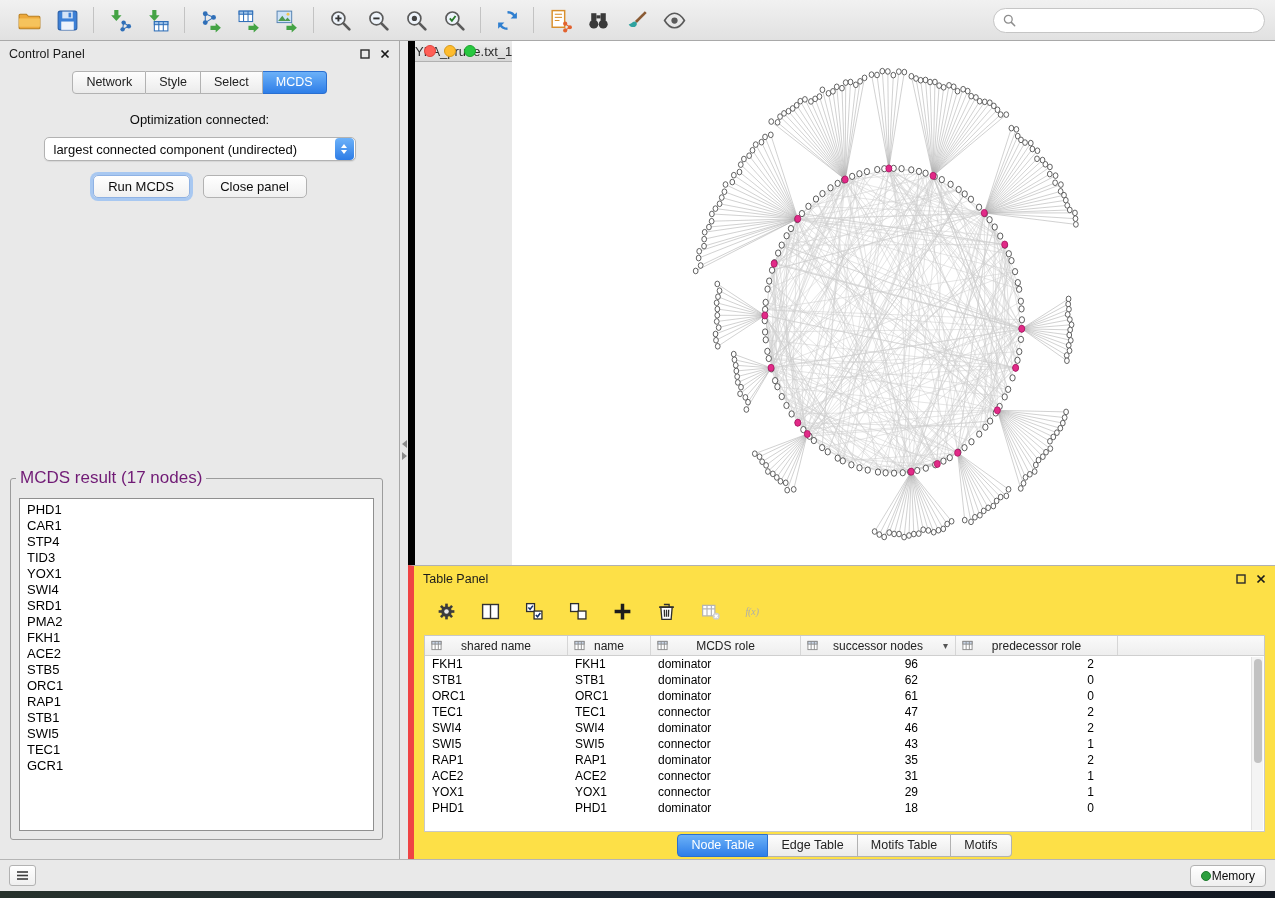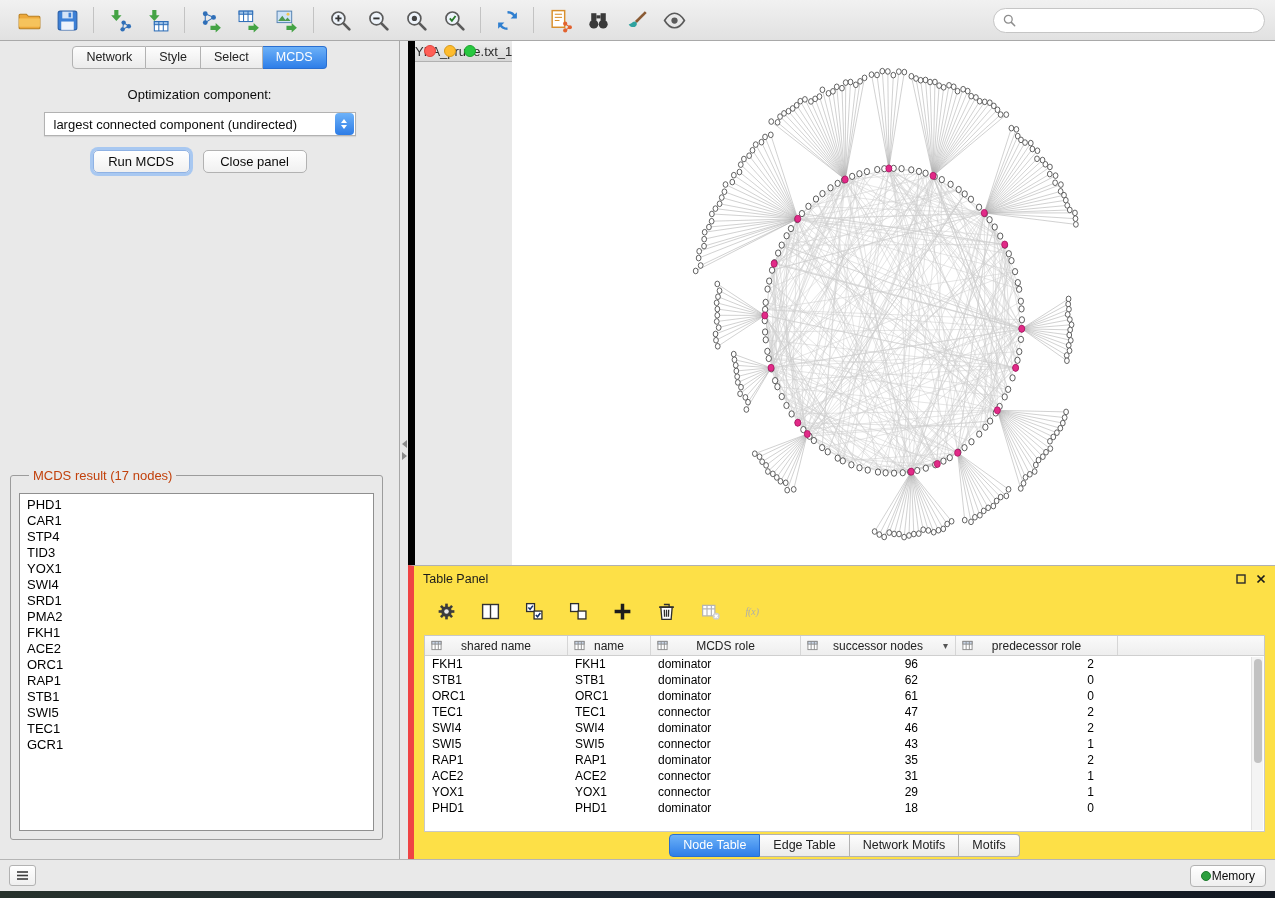--- a/index.html
+++ b/index.html
@@ -29,33 +29,33 @@
   .panel-btns svg{width:10px;height:10px;display:block}
 
   .seg-tabs{display:flex;justify-content:center}
   .seg-tabs .tab{font-size:12.5px;line-height:15px;padding:3px 13px;background:linear-gradient(#fdfdfd,#ebebeb);border:1px solid #b2b2b2;border-left:none;color:#222;cursor:default;white-space:nowrap}
   .seg-tabs .tab:first-child{border-left:1px solid #b2b2b2;border-radius:4px 0 0 4px}
   .seg-tabs .tab:last-child{border-radius:0 4px 4px 0}
   .seg-tabs .tab.active{background:linear-gradient(#6cb1f8,#2e7ee8);border-color:#2a6fd0;color:#fff}
 
   .cp-tabs{margin-top:5px}
   .opt-label{text-align:center;font-size:13px;margin-top:18px;color:#0c0c0c}
-  .dropdown{width:312px;height:24px;margin:10px auto 0;background:#fff;border:1px solid #b2b2b2;border-radius:0;display:flex;align-items:center;box-shadow:0 1px 1px rgba(0,0,0,.08)}
+  .dropdown{width:312px;height:24px;margin:10px auto 0;background:#fff;border:1px solid #b2b2b2;border-radius:5px;display:flex;align-items:center;box-shadow:0 1px 1px rgba(0,0,0,.08)}
   .dd-text{font-size:13px;padding-left:9px;flex:1;white-space:nowrap;overflow:hidden;color:#0c0c0c}
   .dd-step{width:19px;height:22px;margin-right:1px;border-radius:4px;background:linear-gradient(#6db2f9,#2d7ce6);display:flex;flex-direction:column;align-items:center;justify-content:center;gap:2px;flex:0 0 auto}
   .arr-up{width:0;height:0;border-left:3.5px solid transparent;border-right:3.5px solid transparent;border-bottom:4.5px solid #fff}
   .arr-down{width:0;height:0;border-left:3.5px solid transparent;border-right:3.5px solid transparent;border-top:4.5px solid #fff}
 
   .cp-buttons{display:flex;justify-content:center;gap:13px;margin-top:14px}
   .cp-buttons button{height:23px;font:13px "Liberation Sans",sans-serif;color:#0c0c0c;border-radius:5px;background:linear-gradient(#ffffff,#f0f0f0);cursor:default}
   .run-btn{width:97px;border:1px solid #8fb2e4;box-shadow:0 0 0 3px rgba(114,173,248,.55)}
   .cp-close-btn{width:104px;border:1px solid #b2b2b2}
 
   .result-box{position:absolute;left:10px;right:16px;top:427px;bottom:19px;border:1px solid #9c9c9c;border-radius:3px}
-  .result-box legend{font-size:13px;padding:0 4px;margin-left:18px;color:#c2410c}
+  .result-box legend{font-size:17px;padding:0 4px;margin-left:5px;color:#701a75}
   .result-list{position:absolute;left:8px;right:8px;top:10px;bottom:8px;background:#fff;border:1px solid #8f8f8f;overflow-y:auto;padding-top:3px}
   .mcds-item{font-size:13px;line-height:16px;padding-left:7px;color:#000}
 
   
   .right{flex:1;display:flex;min-width:0}
   .splitter{width:8px;flex:0 0 auto;background:#e9e9e9;display:flex;flex-direction:column;align-items:center;justify-content:center;gap:4px}
   .arrL{width:0;height:0;border-top:4px solid transparent;border-bottom:4px solid transparent;border-right:5px solid #8d8d8d}
   .arrR{width:0;height:0;border-top:4px solid transparent;border-bottom:4px solid transparent;border-left:5px solid #8d8d8d}
   .right-col{flex:1;display:flex;flex-direction:column;min-width:0}
 
@@ -277,27 +277,42 @@
           <circle cx="5.7" cy="5.7" r="4.2" fill="none" stroke="#8d8d8d" stroke-width="1.4"></circle>
           <line x1="9" y1="9" x2="12.6" y2="12.6" stroke="#8d8d8d" stroke-width="1.6" stroke-linecap="round"></line>
         </svg>
       <input placeholder="" style="">
     </div>
   </div>
 
   <div class="main">
 
     <div class="control-panel">
+      <div class="panel-header">
+        <span class="panel-title">Control Panel</span>
+        <span class="panel-btns">
+          <span>
+              <svg viewBox="0 0 10 10">
+                <rect x="1" y="1" width="8" height="8" fill="none" stroke="#2a2a2a" stroke-width="1.4"></rect>
+              </svg>
+            </span>
+          <span>
+              <svg viewBox="0 0 10 10">
+                <path d="M1.5 1.5l7 7M8.5 1.5l-7 7" stroke="#1a1a1a" stroke-width="1.7"></path>
+              </svg>
+            </span>
+        </span>
+      </div>
       <div class="seg-tabs cp-tabs" id="cp-tabs">
           <div class="tab">Network</div>
           <div class="tab">Style</div>
           <div class="tab">Select</div>
           <div class="tab active">MCDS</div>
         </div>
-      <div class="opt-label">Optimization component:</div>
+      <div class="opt-label">Optimization connected:</div>
       <div class="dropdown">
         <span class="dd-text">largest connected component (undirected)</span>
         <span class="dd-step">
             <span class="arr-up"></span>
             <span class="arr-down"></span>
           </span>
       </div>
       <div class="cp-buttons">
         <button class="run-btn">Run MCDS</button>
         <button class="cp-close-btn">Close panel</button>
@@ -308,20 +323,21 @@
             <div class="mcds-item">PHD1</div>
             <div class="mcds-item">CAR1</div>
             <div class="mcds-item">STP4</div>
             <div class="mcds-item">TID3</div>
             <div class="mcds-item">YOX1</div>
             <div class="mcds-item">SWI4</div>
             <div class="mcds-item">SRD1</div>
             <div class="mcds-item">PMA2</div>
             <div class="mcds-item">FKH1</div>
             <div class="mcds-item">ACE2</div>
+            <div class="mcds-item">STB5</div>
             <div class="mcds-item">ORC1</div>
             <div class="mcds-item">RAP1</div>
             <div class="mcds-item">STB1</div>
             <div class="mcds-item">SWI5</div>
             <div class="mcds-item">TEC1</div>
             <div class="mcds-item">GCR1</div>
           </div>
       </fieldset>
     </div>
 
@@ -1428,21 +1444,21 @@
                   <div class="td"></div>
                 </div>
               </div>
             <div class="vscroll">
                 <div class="vthumb"></div>
               </div>
           </div>
           <div class="seg-tabs tp-tabs" id="tp-tabs">
               <div class="tab active">Node Table</div>
               <div class="tab">Edge Table</div>
-              <div class="tab">Network Motifs</div>
+              <div class="tab">Motifs Table</div>
               <div class="tab">Motifs</div>
             </div>
         </div>
 
       </div>
     </div>
   </div>
 
   <div class="statusbar">
     <div class="status-left-btn">

